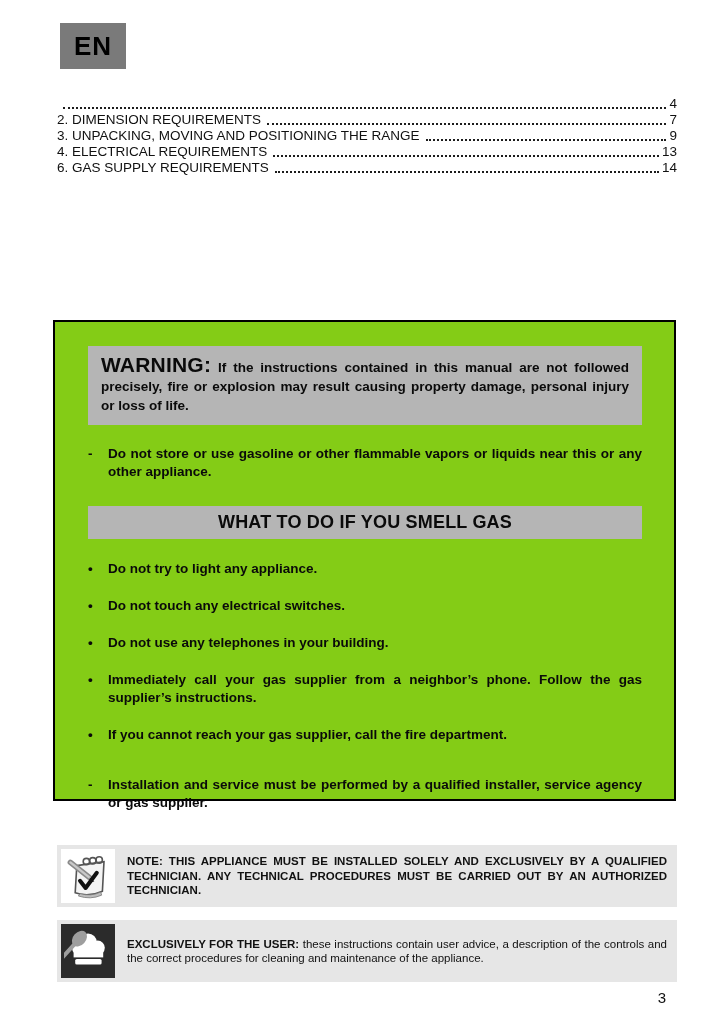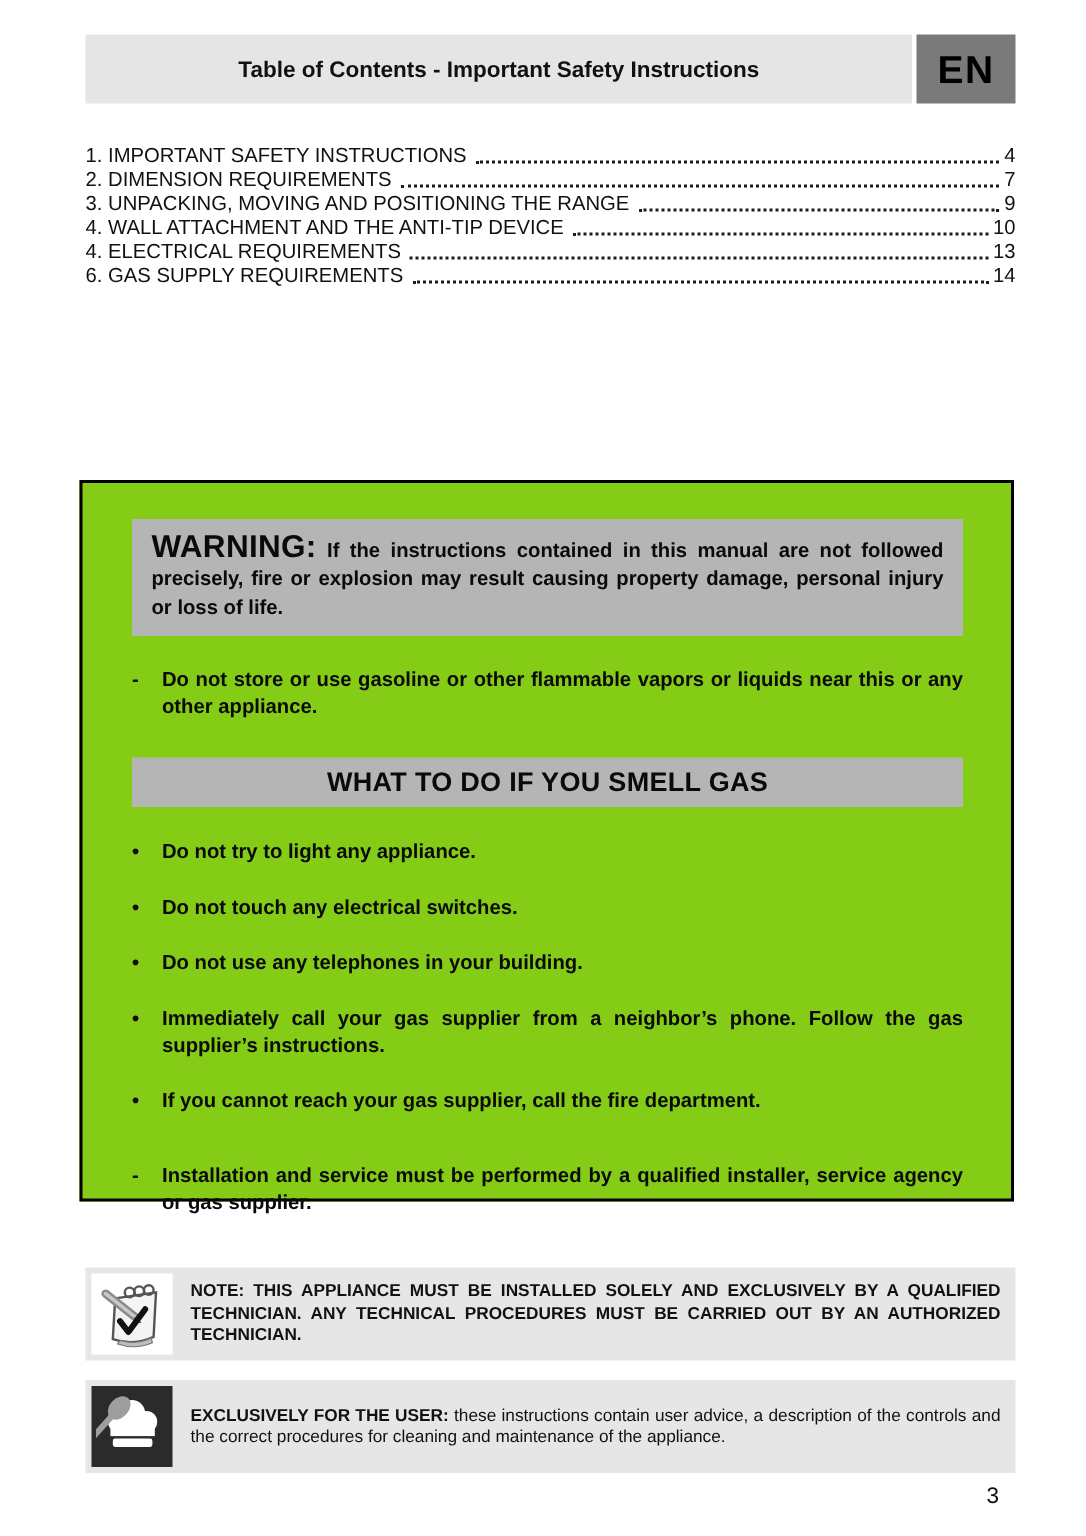--- a/index.html
+++ b/index.html
@@ -110,46 +110,37 @@
     top: 966px; right: 58px;
     font-size: 15px; color: #111;
   }
 </style>
 </head>
 <body>
 
 <div class="page">
 
   <div class="header">
-    <div class="header-bar">
-      <span>Table of Contents - Important Safety Instructions</span>
-    </div>
     <div class="en-badge">EN</div>
   </div>
 
   <div class="toc">
     <div class="toc-row">
-      <span class="toc-label">1. IMPORTANT SAFETY INSTRUCTIONS</span>
       <span class="toc-dots"></span>
       <span class="toc-page">4</span>
     </div>
     <div class="toc-row">
       <span class="toc-label">2. DIMENSION REQUIREMENTS</span>
       <span class="toc-dots"></span>
       <span class="toc-page">7</span>
     </div>
     <div class="toc-row">
       <span class="toc-label">3. UNPACKING, MOVING AND POSITIONING THE RANGE</span>
       <span class="toc-dots"></span>
       <span class="toc-page">9</span>
-    </div>
-    <div class="toc-row">
-      <span class="toc-label">4. WALL ATTACHMENT AND THE ANTI-TIP DEVICE</span>
-      <span class="toc-dots"></span>
-      <span class="toc-page">10</span>
     </div>
     <div class="toc-row">
       <span class="toc-label">4. ELECTRICAL REQUIREMENTS</span>
       <span class="toc-dots"></span>
       <span class="toc-page">13</span>
     </div>
     <div class="toc-row">
       <span class="toc-label">6. GAS SUPPLY REQUIREMENTS</span>
       <span class="toc-dots"></span>
       <span class="toc-page">14</span>

